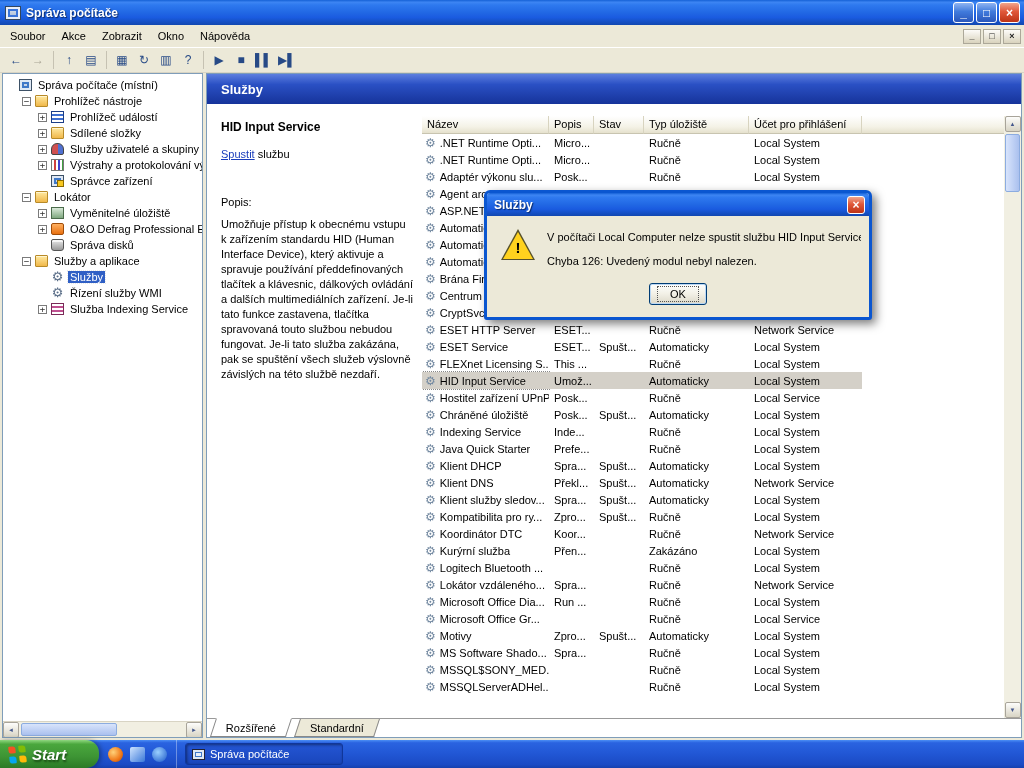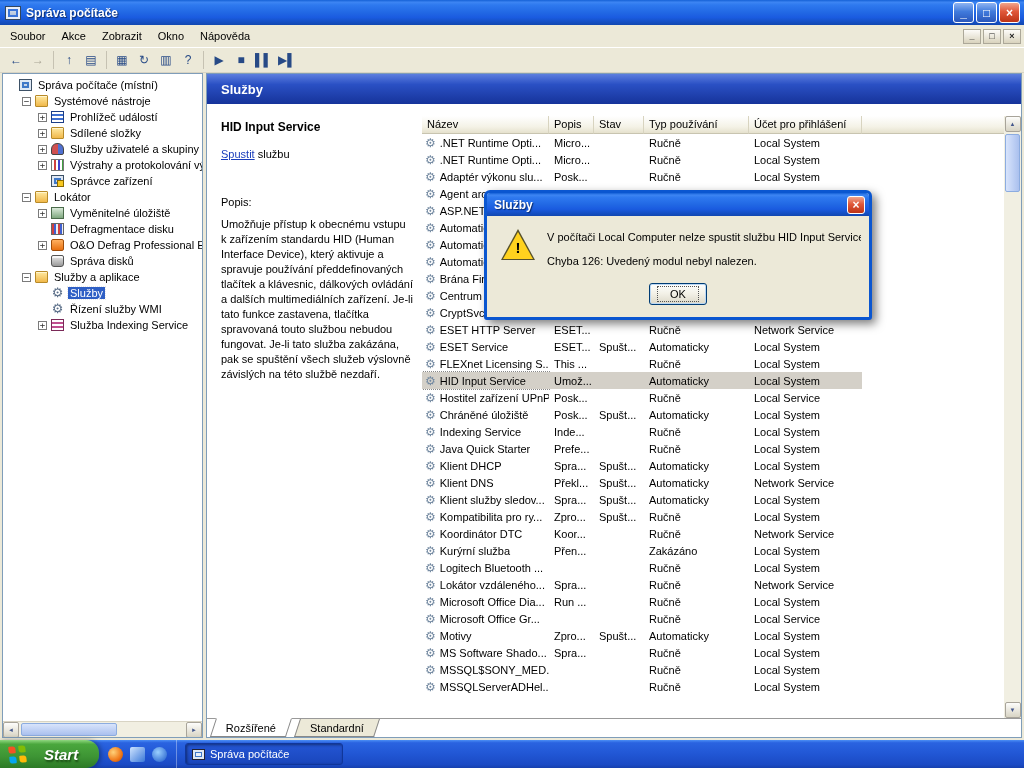--- a/index.html
+++ b/index.html
@@ -125,21 +125,21 @@
   .dlg-msg{white-space:nowrap}
   .dlg-err{margin-top:12px;white-space:nowrap}
   .dlg-btnrow{display:flex;justify-content:center;padding:16px 0 12px 0}
   .btn-ok{width:58px;height:22px;border:1px solid #003c74;border-radius:3px;display:flex;align-items:center;justify-content:center;
     background:linear-gradient(180deg,#fff,#f2f0e6 50%,#dcd8c8);box-shadow:inset 0 0 0 1px #bcd8f4;cursor:default}
   .btn-ok-inner{border:1px dotted #555;padding:0 12px;font-size:11px;line-height:14px}
 
   
   .taskbar{position:absolute;left:0;bottom:0;width:1024px;height:28px;display:flex;align-items:stretch;z-index:60;
     background:linear-gradient(180deg,#4b8ef5 0%,#2a63e0 10%,#2258d6 45%,#1b4ac4 88%,#1640ad 100%)}
-  .start-btn{width:99px;display:flex;align-items:center;gap:18px;padding-left:9px;flex:none;cursor:pointer;
+  .start-btn{width:99px;display:flex;align-items:center;gap:6px;padding-left:9px;flex:none;cursor:pointer;
     background:linear-gradient(180deg,#8fd77f 0%,#4aa73d 15%,#3d9434 60%,#2c7a26 100%);
     border-radius:0 13px 13px 0;box-shadow:2px 0 5px rgba(0,0,0,.35)}
   .start-label{color:#fff;font-weight:bold;font-style:italic;font-size:15px;text-shadow:1px 2px 2px #1a4a14}
   .start-flag{width:17px;height:17px;position:relative;transform:rotate(-6deg);flex:none}
   .start-flag i{position:absolute;width:7px;height:7px;border-radius:1px 3px 1px 3px}
   .f1{left:0;top:0;background:#f35325}.f2{right:0;top:0;background:#81bc06}
   .f3{left:0;bottom:0;background:#05a6f0}.f4{right:0;bottom:0;background:#ffba08}
   .quick{display:flex;align-items:center;gap:7px;padding:0 9px;flex:none;border-right:1px solid rgba(255,255,255,.35)}
   .ql{width:15px;height:15px;border-radius:50%}
   .ql-browser{background:radial-gradient(circle at 35% 35%,#ffd27a,#f07818 60%,#a84208)}
@@ -212,21 +212,21 @@
     <div class="tree-pane">
       <div>
           <div class="tree-item" style="padding-left: 3px;">
             <span class="exp-spacer"></span>
             <span class="ti-box ic-computer"></span>
             <span class="tree-label">Správa počítače (místní)</span>
           </div>
           <div class="tree-item" style="padding-left: 19px;">
             <span class="exp-box">−</span>
             <span class="ti-box ic-system-tools"></span>
-            <span class="tree-label">Systémové nástroje</span>
+            <span class="tree-label">Prohlížeč nástroje</span>
           </div>
           <div class="tree-item" style="padding-left: 35px;">
             <span class="exp-box">+</span>
             <span class="ti-box ic-event-viewer"></span>
             <span class="tree-label">Prohlížeč událostí</span>
           </div>
           <div class="tree-item" style="padding-left: 35px;">
             <span class="exp-box">+</span>
             <span class="ti-box ic-shared-folders"></span>
             <span class="tree-label">Sdílené složky</span>
@@ -248,25 +248,20 @@
           </div>
           <div class="tree-item" style="padding-left: 19px;">
             <span class="exp-box">−</span>
             <span class="ti-box ic-storage"></span>
             <span class="tree-label">Lokátor</span>
           </div>
           <div class="tree-item" style="padding-left: 35px;">
             <span class="exp-box">+</span>
             <span class="ti-box ic-removable-storage"></span>
             <span class="tree-label">Vyměnitelné úložiště</span>
-          </div>
-          <div class="tree-item" style="padding-left: 35px;">
-            <span class="exp-spacer"></span>
-            <span class="ti-box ic-defrag"></span>
-            <span class="tree-label">Defragmentace disku</span>
           </div>
           <div class="tree-item" style="padding-left: 35px;">
             <span class="exp-box">+</span>
             <span class="ti-box ic-oo-defrag"></span>
             <span class="tree-label">O&amp;O Defrag Professional Ed</span>
           </div>
           <div class="tree-item" style="padding-left: 35px;">
             <span class="exp-spacer"></span>
             <span class="ti-box ic-disk-management"></span>
             <span class="tree-label">Správa disků</span>
@@ -311,21 +306,21 @@
             <span>službu</span>
           </div>
           <div class="svc-desc-label">Popis:</div>
           <div class="svc-desc">Umožňuje přístup k obecnému vstupu k zařízením standardu HID (Human Interface Device), který aktivuje a spravuje používání předdefinovaných tlačítek a klávesnic, dálkových ovládání a dalších multimediálních zařízení. Je-li tato funkce zastavena, tlačítka spravovaná touto službou nebudou fungovat. Je-li tato služba zakázána, pak se spuštění všech služeb výslovně závislých na této službě nezdaří.</div>
         </div>
         <div class="table-col">
           <div class="thead">
               <span class="hcell" style="width: 127px;">Název</span>
               <span class="hcell" style="width: 45px;">Popis</span>
               <span class="hcell" style="width: 50px;">Stav</span>
-              <span class="hcell" style="width: 105px;">Typ používání</span>
+              <span class="hcell" style="width: 105px;">Typ úložiště</span>
               <span class="hcell" style="width: 113px;">Účet pro přihlášení</span>
               <span class="hcell hfill"></span>
             </div>
           <div class="tbody">
               <div class="trow">
                 <span class="cell name" style="width: 127px;">
                   <span class="gicon">⚙</span>
                   <span>.NET Runtime Opti...</span>
                 </span>
                 <span class="cell" style="width: 45px;">Micro...</span>

